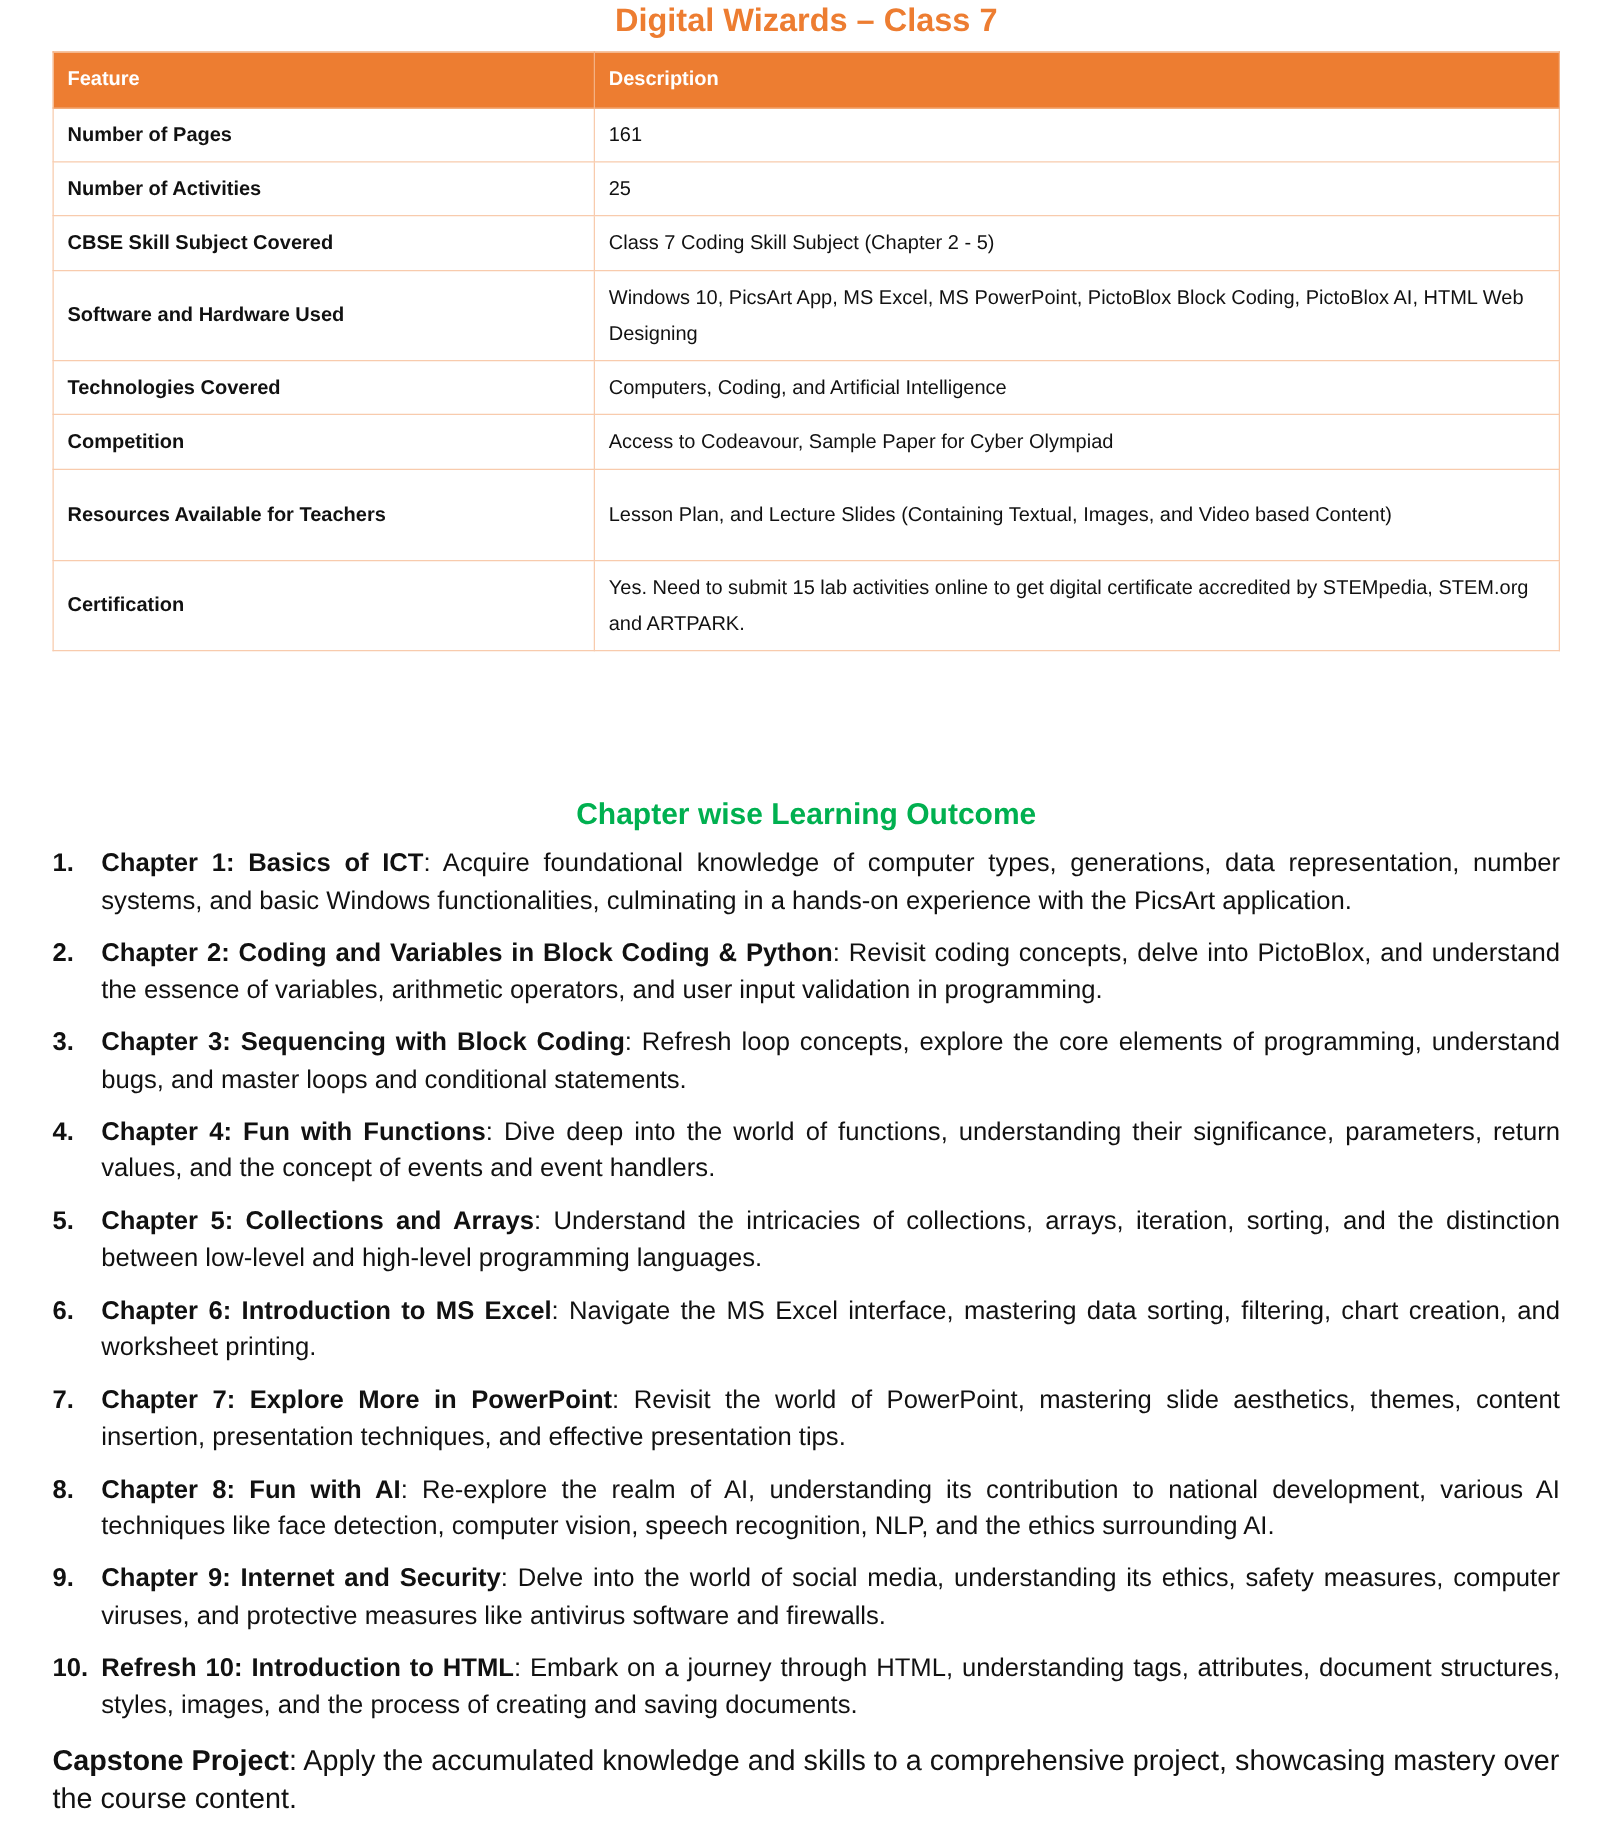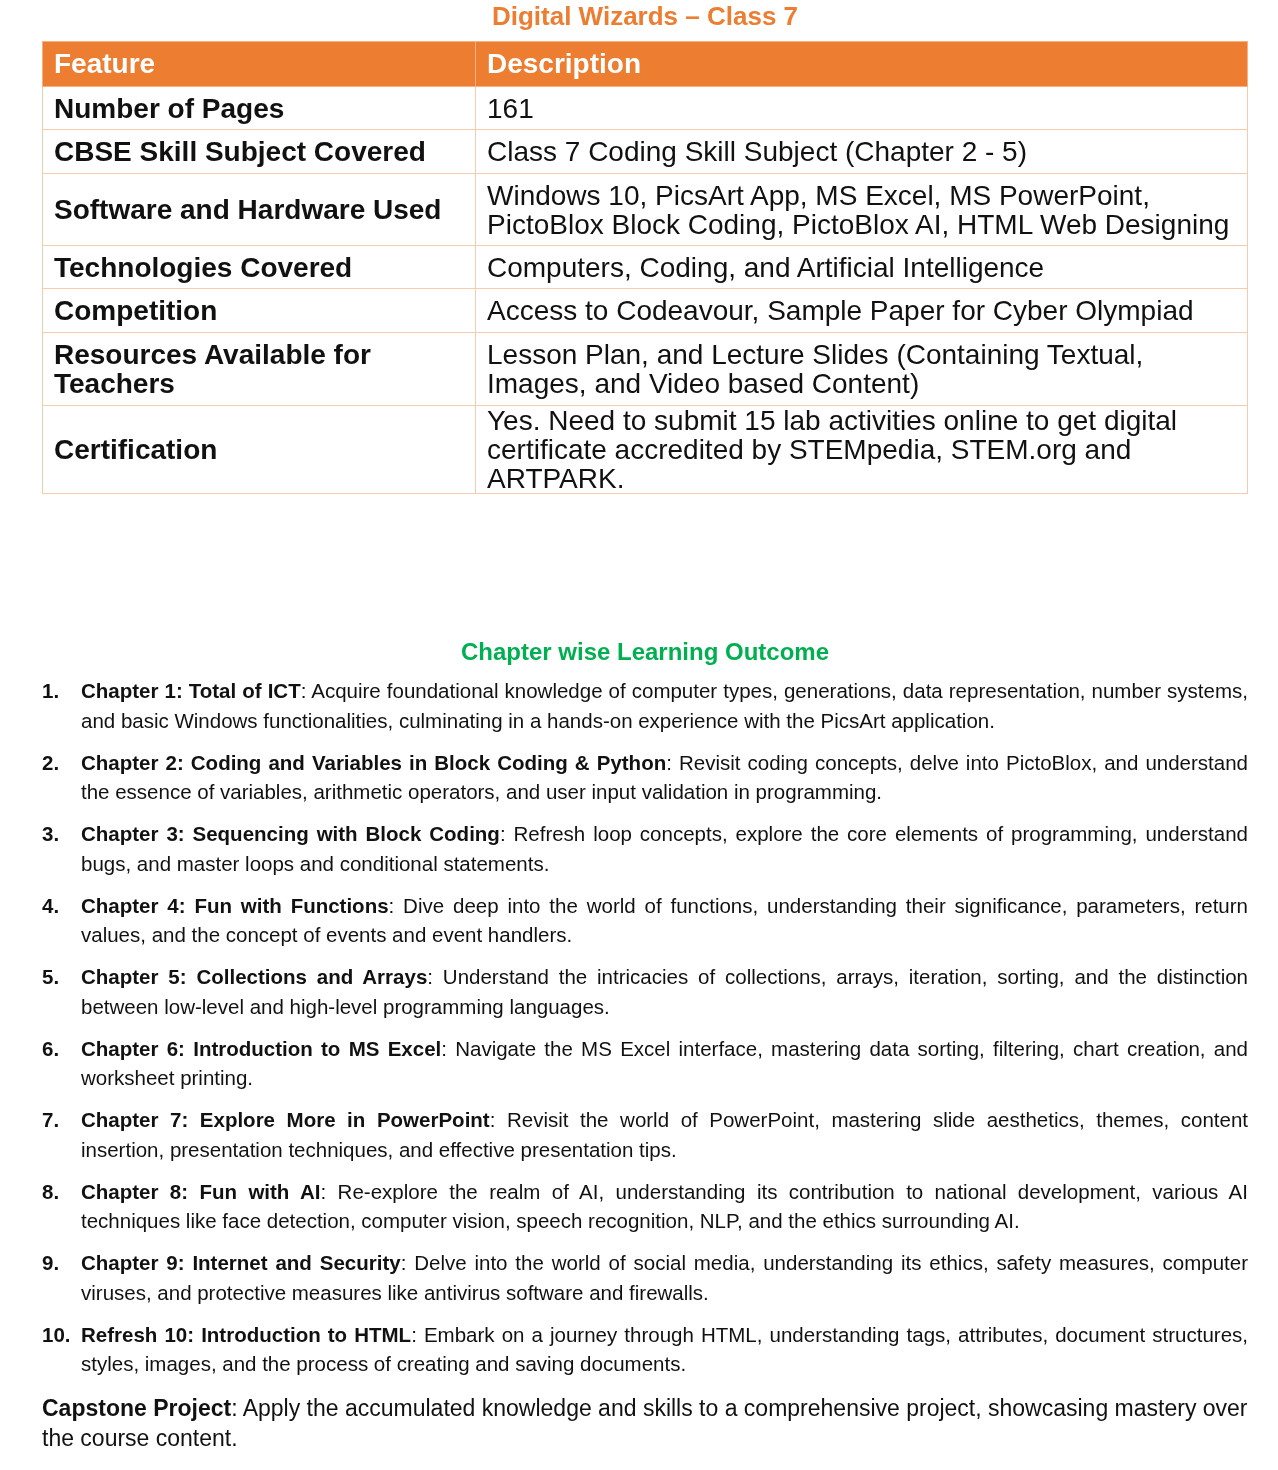--- a/index.html
+++ b/index.html
@@ -7,21 +7,21 @@
     width: 1278px; height: 1470px; position: relative; overflow: hidden;
     font-family: "Liberation Sans", sans-serif; color: #111;
   }
   .page { position: absolute; left: 0; top: 0; width: 1278px; }
   .title {
     position: absolute; top: 0; left: 0; width: 1290px; text-align: center;
     color: #ED7D31; font-weight: bold; font-size: 26px; line-height: 32px;
   }
   table.features {
     position: absolute; left: 42px; top: 41px; width: 1206px;
-    border-collapse: collapse; font-size: 28px;
+    border-collapse: collapse; font-size: 16px;
   }
   table.features th, table.features td {
     border: 1.5px solid #F8CBAD; padding: 0 11px; text-align: left; vertical-align: middle;
   }
   table.features th {
     background: #ED7D31; color: #fff; font-weight: bold; height: 44px; border-color: #F4B183;
   }
   table.features td.feat { font-weight: bold; width: 410px; }
   table.features td { line-height: 29px; }
   .section-title {
@@ -55,20 +55,24 @@
       <tr>
         <th>Feature</th>
         <th>Description</th>
       </tr>
     </thead>
     <tbody>
       <tr style="height:43px">
         <td class="feat">Number of Pages</td>
         <td>161</td>
       </tr>
+      <tr style="height:43px">
+        <td class="feat">Number of Activities</td>
+        <td>25</td>
+      </tr>
       <tr style="height:44px">
         <td class="feat">CBSE Skill Subject Covered</td>
         <td>Class 7 Coding Skill Subject (Chapter 2 - 5)</td>
       </tr>
       <tr style="height:72px">
         <td class="feat">Software and Hardware Used</td>
         <td>Windows 10, PicsArt App, MS Excel, MS PowerPoint, PictoBlox Block Coding, PictoBlox AI, HTML Web Designing</td>
       </tr>
       <tr style="height:43px">
         <td class="feat">Technologies Covered</td>
@@ -85,21 +89,21 @@
       <tr style="height:72px">
         <td class="feat">Certification</td>
         <td>Yes. Need to submit 15 lab activities online to get digital certificate accredited by  STEMpedia, STEM.org and ARTPARK.</td>
       </tr>
     </tbody>
   </table>
 
   <div class="section-title">Chapter wise Learning Outcome</div>
 
   <ol class="outcomes">
-    <li><span class="num">1.</span><b>Chapter 1: Total of ICT</b><span>: Acquire foundational knowledge of computer types, generations, data representation, number systems, and basic Windows functionalities, culminating in a hands-on experience with the PicsArt application.</span></li>
+    <li><span class="num">1.</span><b>Chapter 1: Basics of ICT</b><span>: Acquire foundational knowledge of computer types, generations, data representation, number systems, and basic Windows functionalities, culminating in a hands-on experience with the PicsArt application.</span></li>
     <li><span class="num">2.</span><b>Chapter 2: Coding and Variables in Block Coding &amp; Python</b><span>: Revisit coding concepts, delve into PictoBlox, and understand the essence of variables, arithmetic operators, and user input validation in programming.</span></li>
     <li><span class="num">3.</span><b>Chapter 3: Sequencing with Block Coding</b><span>: Refresh loop concepts, explore the core elements of programming, understand bugs, and master loops and conditional statements.</span></li>
     <li><span class="num">4.</span><b>Chapter 4: Fun with Functions</b><span>: Dive deep into the world of functions, understanding their significance, parameters, return values, and the concept of events and event handlers.</span></li>
     <li><span class="num">5.</span><b>Chapter 5: Collections and Arrays</b><span>: Understand the intricacies of collections, arrays, iteration, sorting, and the distinction between low-level and high-level programming languages.</span></li>
     <li><span class="num">6.</span><b>Chapter 6: Introduction to MS Excel</b><span>: Navigate the MS Excel interface, mastering data sorting, filtering, chart creation, and worksheet printing.</span></li>
     <li><span class="num">7.</span><b>Chapter 7: Explore More in PowerPoint</b><span>: Revisit the world of PowerPoint, mastering slide aesthetics, themes, content insertion, presentation techniques, and effective presentation tips.</span></li>
     <li><span class="num">8.</span><b>Chapter 8: Fun with AI</b><span>: Re-explore the realm of AI, understanding its contribution to national development, various AI techniques like face detection, computer vision, speech recognition, NLP, and the ethics surrounding AI.</span></li>
     <li><span class="num">9.</span><b>Chapter 9: Internet and Security</b><span>: Delve into the world of social media, understanding its ethics, safety measures, computer viruses, and protective measures like antivirus software and firewalls.</span></li>
     <li><span class="num">10.</span><b>Refresh 10: Introduction to HTML</b><span>: Embark on a journey through HTML, understanding tags, attributes, document structures, styles, images, and the process of creating and saving documents.</span></li>
   </ol>

